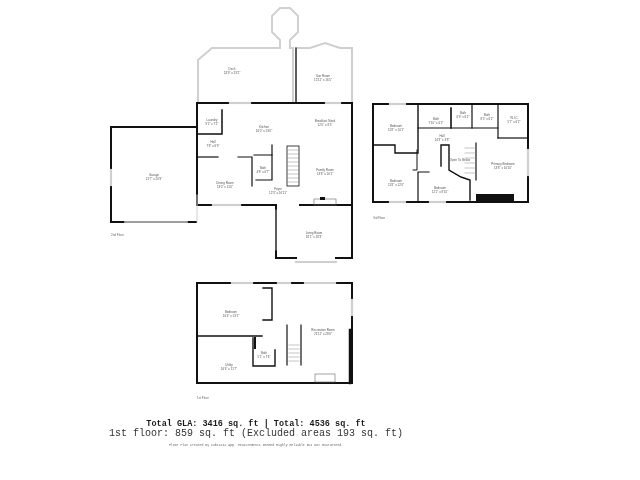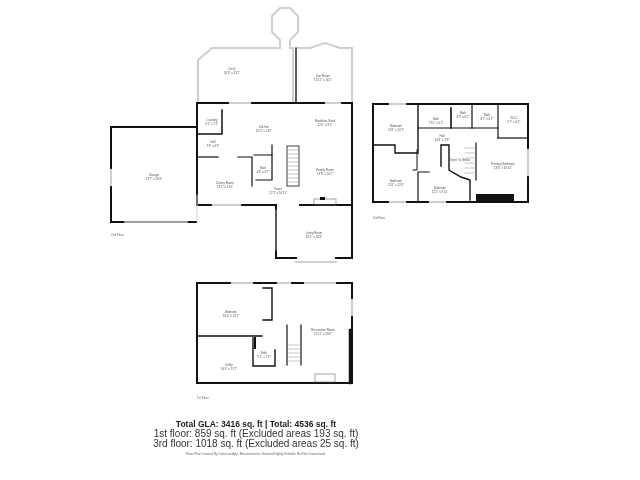--- a/index.html
+++ b/index.html
@@ -2,21 +2,21 @@
 <html><head>
 <meta charset="utf-8">
 <style>
   html, body { margin:0; padding:0; background:#ffffff; }
   body { width:640px; height:480px; position:relative; overflow:hidden; font-family:"Liberation Sans", sans-serif; color:#222; }
   .plan { position:absolute; left:0; top:0; width:640px; height:480px; }
   .lbl { position:absolute; text-align:center; font-size:3px; line-height:3.6px; color:#555; white-space:nowrap; transform:translateX(-50%); }
   .lbl .nm { display:block; }
   .lbl .dm { display:block; }
   .floor-tag { position:absolute; font-size:3px; color:#666; }
-  .summary { position:absolute; left:0; width:512px; text-align:center; top:419px; }
+  .summary { position:absolute; left:0; width:512px; text-align:center; top:419px;font-family:Liberation Mono, monospace; }
   .summary .total { font-weight:bold; font-size:8.5px; color:#1a1a1a; line-height:10px; }
   .summary .fl { font-size:10px; color:#333; line-height:9.5px; }
   .summary .credit { font-size:3.2px; color:#666; margin-top:4px; }
 </style>
 </head>
 <body>
 
 <svg class="plan" viewBox="0 0 640 480" xmlns="http://www.w3.org/2000/svg">
 
   <g fill="none" stroke-linecap="square">
@@ -239,15 +239,14 @@
   <div class="lbl" style="left:229px;top:364px">
       <span class="nm">Utility</span>
       <span class="dm">16'6" x 11'7"</span>
     </div>
   <div class="floor-tag" style="left:197px;top:396px">1st Floor</div>
 </div>
 
 <div class="summary">
   <div class="total">Total GLA: 3416 sq. ft | Total: 4536 sq. ft</div>
   <div class="fl">1st floor: 859 sq. ft (Excluded areas 193 sq. ft)</div>
-  <div class="fl">3rd floor: 1018 sq. ft (Excluded areas 25 sq. ft)</div>
   <div class="credit">Floor Plan Created By Cubicasa App. Measurements Deemed Highly Reliable But Not Guaranteed.</div>
 </div>
 
 </body></html>

